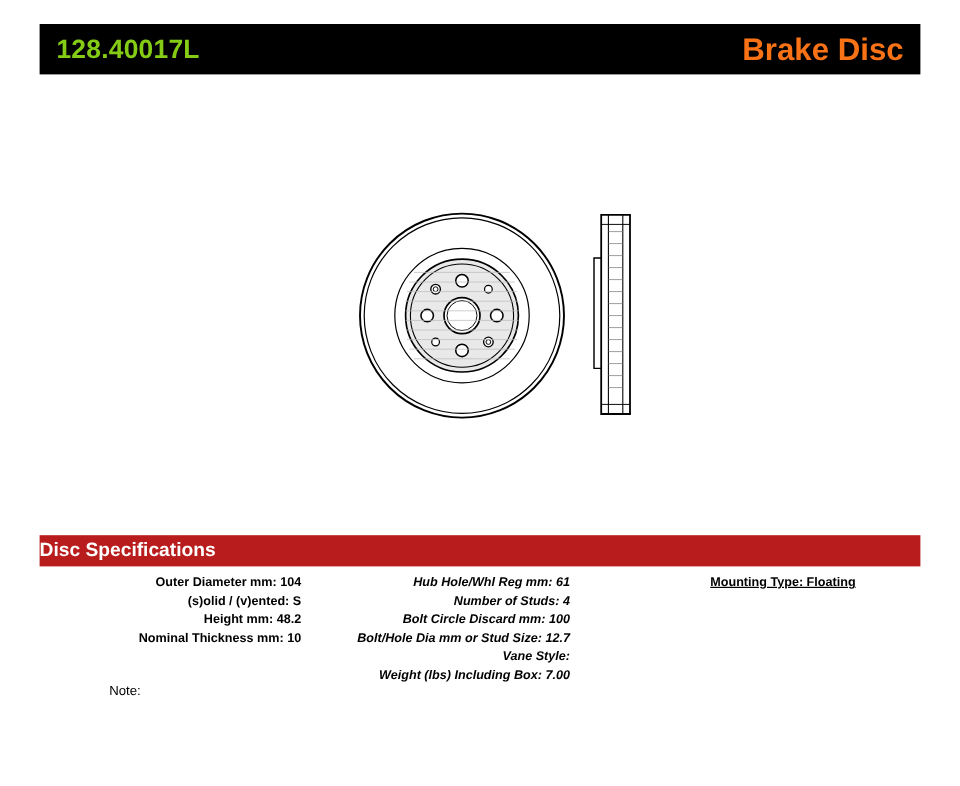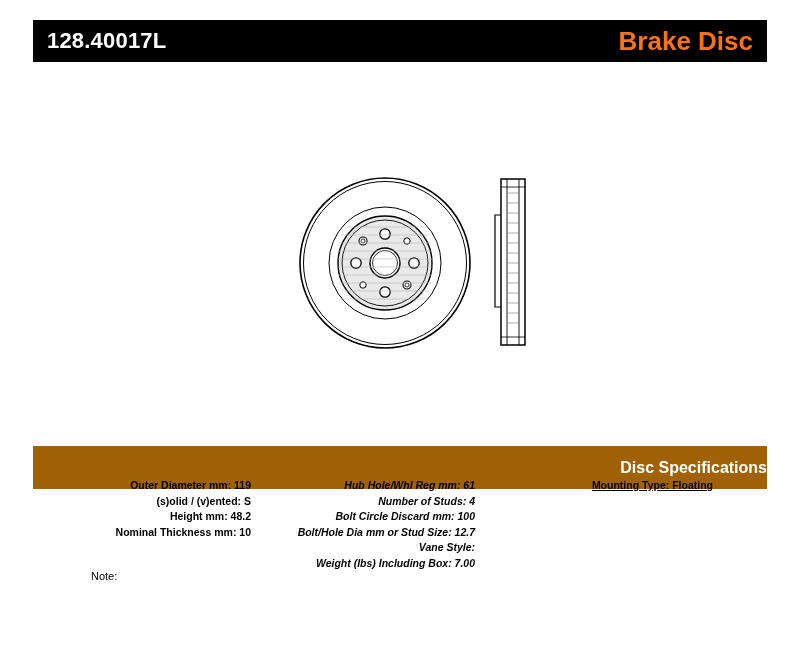--- a/index.html
+++ b/index.html
@@ -24,21 +24,21 @@
     width: 734px;
     height: 42px;
     background: #000000;
     display: flex;
     align-items: center;
     justify-content: space-between;
     box-sizing: border-box;
     padding: 0 14px;
   }
   .header-part-number {
-    color: #ffffff;
+    color: #84cc16;
     font-size: 22px;
     font-weight: bold;
     letter-spacing: 0.2px;
     line-height: 1;
   }
   .header-product-type {
     color: #f97316;
     font-size: 26px;
     font-weight: bold;
     line-height: 1;
@@ -55,25 +55,25 @@
   .illustration svg {
     display: block;
   }
 
   
   .spec-bar {
     position: absolute;
     left: 33px;
     top: 446px;
     width: 734px;
-    height: 43px;
-    background: #a16207;
+    height: 26px;
+    background: #b91c1c;
     display: flex;
     align-items: center;
-    justify-content: flex-end;
+    justify-content: flex-start;
     box-sizing: border-box;
   }
   .spec-bar-title {
     color: #ffffff;
     font-size: 16px;
     font-weight: bold;
     line-height: 1;
   }
 
   .spec-columns {
@@ -207,21 +207,21 @@
     </g>
   </svg>
 </div>
 
 <div class="spec-bar">
   <span class="spec-bar-title">Disc Specifications</span>
 </div>
 
 <div class="spec-columns">
   <div class="spec-col spec-col-left">
-    <div class="spec-line">Outer Diameter mm: 119</div>
+    <div class="spec-line">Outer Diameter mm: 104</div>
     <div class="spec-line">(s)olid / (v)ented: S</div>
     <div class="spec-line">Height mm: 48.2</div>
     <div class="spec-line">Nominal Thickness mm: 10</div>
   </div>
 
   <div class="spec-col spec-col-mid">
     <div class="spec-line">Hub Hole/Whl Reg mm: 61</div>
     <div class="spec-line">Number of Studs: 4</div>
     <div class="spec-line">Bolt Circle Discard mm: 100</div>
     <div class="spec-line">Bolt/Hole Dia mm or Stud Size: 12.7</div>

